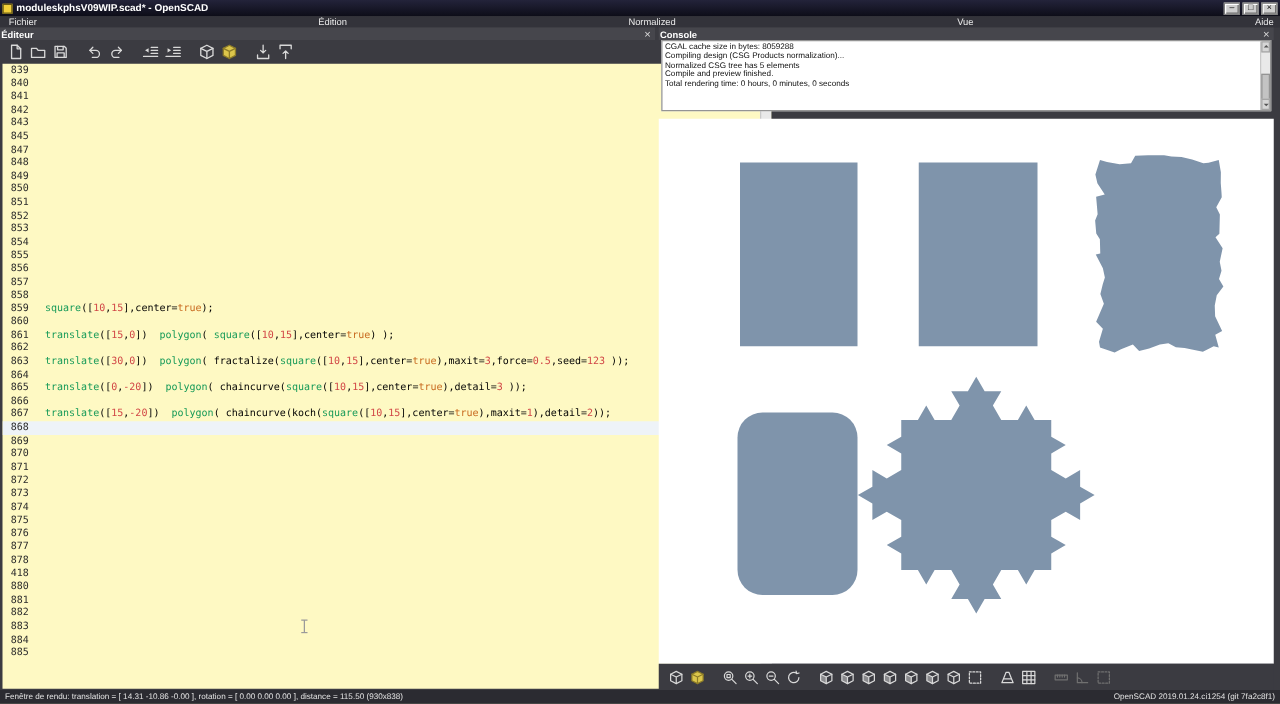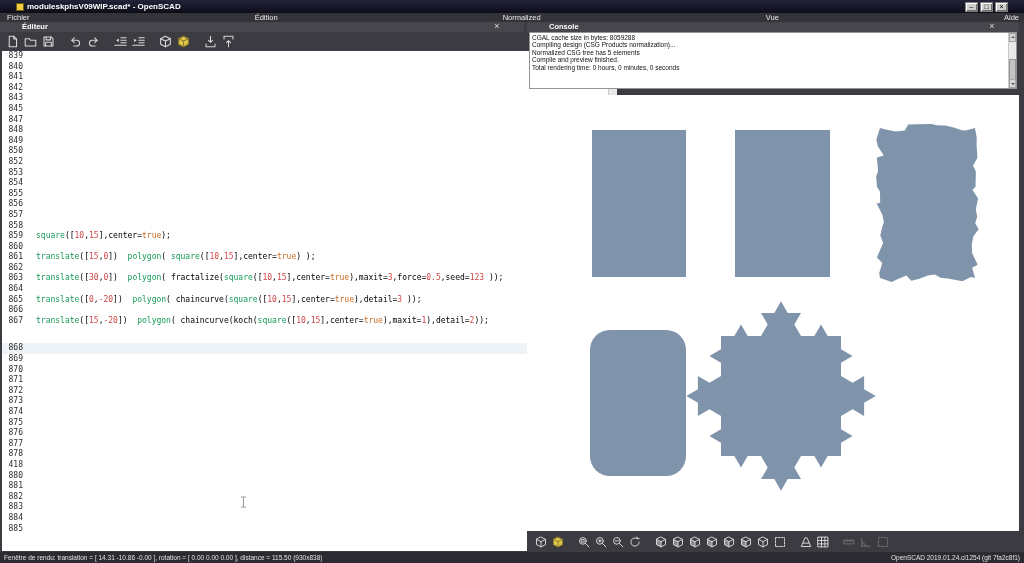--- a/index.html
+++ b/index.html
@@ -3,59 +3,59 @@
 <meta charset="utf-8">
 <style>
   * { margin:0; padding:0; box-sizing:border-box; }
   html,body { width:1024px; height:563px; overflow:hidden; }
   body { background:#3b3b41; font-family:"Liberation Sans",sans-serif; position:relative; }
   .app { position:absolute; inset:0; }
 
   
   .titlebar { position:absolute; left:0; top:0; width:1024px; height:13px;
     background:linear-gradient(180deg,#23233a,#0d0d18); color:#fff;
-    display:flex; align-items:center; gap:3px; padding:0 16px; }
+    display:flex; align-items:center; gap:3px; padding:0 2px; }
   .app-icon { width:8px; height:8px; background:#f2cf3a; border:1px solid #6b5c16; flex:none; }
   .title-text { font-size:8px; font-weight:bold; white-space:nowrap; }
   .win-btns { margin-left:auto; display:flex; gap:2px; }
   .win-btn { width:13px; height:10px; background:#cfcfcf; border:1px solid #808080;
     box-shadow:inset 1px 1px 0 #ffffff, inset -1px -1px 0 #6e6e6e;
     font-size:7px; line-height:8px; text-align:center; color:#000; }
 
   
   .menubar { position:absolute; left:0; top:13px; width:1024px; height:9px; background:#33333a;
     display:flex; align-items:center; padding-left:2px; color:#e9e9e9; font-size:7.5px;justify-content:space-between; }
   .menu-item { padding:0 5px; white-space:nowrap; }
 
   
   .panel-header { position:absolute; height:10px; background:#46464c; color:#fff;
-    font-size:7.5px; font-weight:bold; display:flex; padding:0 22px; }
+    font-size:7.5px; font-weight:bold; display:flex; align-items:center; padding:0 1px; }
   .editor-header { left:0; top:22px; width:524px; }
   .console-header { left:527px; top:22px; width:492px;gap:25px; }
   .dock-close { margin-left:auto; font-weight:normal; font-size:9px; line-height:9px; color:#ddd;
     width:10px; text-align:center; }
 
   
   .editor-toolbar { position:absolute; left:0; top:32px; width:524px; height:19px; background:#3b3b41;
     display:flex; align-items:center; gap:2px; padding-left:4px; }
   .tb-btn,.vt-btn { width:16px; height:16px; background:transparent; border:none; color:#d9d9d9; padding:0; }
   .vt-btn { width:15px; height:15px; }
   .tb-btn svg { width:13px; height:13px; }
   .vt-btn svg { width:12px; height:12px; }
   .tb-btn svg,.vt-btn svg { display:block; margin:auto; fill:none; stroke:currentColor;
     stroke-width:1.3; stroke-linecap:round; stroke-linejoin:round; }
   .grp { margin-left:9px; }
   .disabled { color:#707070; }
 
   
-  .code-area { position:absolute; left:2px; top:51px; width:615px; height:500px; background:#ffffff; }
+  .code-area { position:absolute; left:2px; top:51px; width:615px; height:500px; background:#fef9c3; }
   #code-lines { position:absolute; left:0; top:0; right:9px; bottom:0; overflow:hidden;
     font-family:"DejaVu Sans Mono",monospace; font-size:8px; }
   .code-row { display:flex; height:10.6px; line-height:10.6px; white-space:pre; }
-  .cur-line { background:#eef3f8;margin-top:17px; }
+  .cur-line { background:#eef3f8; }
   .gutter-num { width:26px; flex:none; text-align:right; padding-right:5px; color:#2c2c2c; }
   .code-text { padding-left:8px; color:#000; }
   .tok-kw { color:#169a58; }
   .tok-num { color:#d14545; }
   .tok-bool { color:#c86a1f; }
 
   
   .vscroll { position:absolute; right:0; top:0; width:9px; height:100%; background:#e9e9e9; border-left:1px solid #c9c9c9; }
   .cscroll { position:absolute; right:0; top:0; width:8px; height:100%; background:#e9e9e9; border-left:1px solid #c9c9c9; }
   .sb-btn { position:absolute; left:0; width:100%; height:9px; background:#d6d6d6; border:1px solid #a5a5a5; }
@@ -271,20 +271,21 @@
         <div class="code-row"><span class="gutter-num">839</span><span class="code-text"></span></div>
         <div class="code-row"><span class="gutter-num">840</span><span class="code-text"></span></div>
         <div class="code-row"><span class="gutter-num">841</span><span class="code-text"></span></div>
         <div class="code-row"><span class="gutter-num">842</span><span class="code-text"></span></div>
         <div class="code-row"><span class="gutter-num">843</span><span class="code-text"></span></div>
         <div class="code-row"><span class="gutter-num">845</span><span class="code-text"></span></div>
         <div class="code-row"><span class="gutter-num">847</span><span class="code-text"></span></div>
         <div class="code-row"><span class="gutter-num">848</span><span class="code-text"></span></div>
         <div class="code-row"><span class="gutter-num">849</span><span class="code-text"></span></div>
         <div class="code-row"><span class="gutter-num">850</span><span class="code-text"></span></div>
+        <div class="code-row"><span class="gutter-num">851</span><span class="code-text"></span></div>
         <div class="code-row"><span class="gutter-num">852</span><span class="code-text"></span></div>
         <div class="code-row"><span class="gutter-num">853</span><span class="code-text"></span></div>
         <div class="code-row"><span class="gutter-num">854</span><span class="code-text"></span></div>
         <div class="code-row"><span class="gutter-num">855</span><span class="code-text"></span></div>
         <div class="code-row"><span class="gutter-num">856</span><span class="code-text"></span></div>
         <div class="code-row"><span class="gutter-num">857</span><span class="code-text"></span></div>
         <div class="code-row"><span class="gutter-num">858</span><span class="code-text"></span></div>
         <div class="code-row"><span class="gutter-num">859</span><span class="code-text"><span class="tok-kw">square</span><span>([</span><span class="tok-num">10</span><span>,</span><span class="tok-num">15</span><span>],center=</span><span class="tok-bool">true</span><span>);</span></span></div>
         <div class="code-row"><span class="gutter-num">860</span><span class="code-text"></span></div>
         <div class="code-row"><span class="gutter-num">861</span><span class="code-text"><span class="tok-kw">translate</span><span>([</span><span class="tok-num">15</span><span>,</span><span class="tok-num">0</span><span>])  </span><span class="tok-kw">polygon</span><span>( </span><span class="tok-kw">square</span><span>([</span><span class="tok-num">10</span><span>,</span><span class="tok-num">15</span><span>],center=</span><span class="tok-bool">true</span><span>) );</span></span></div>

